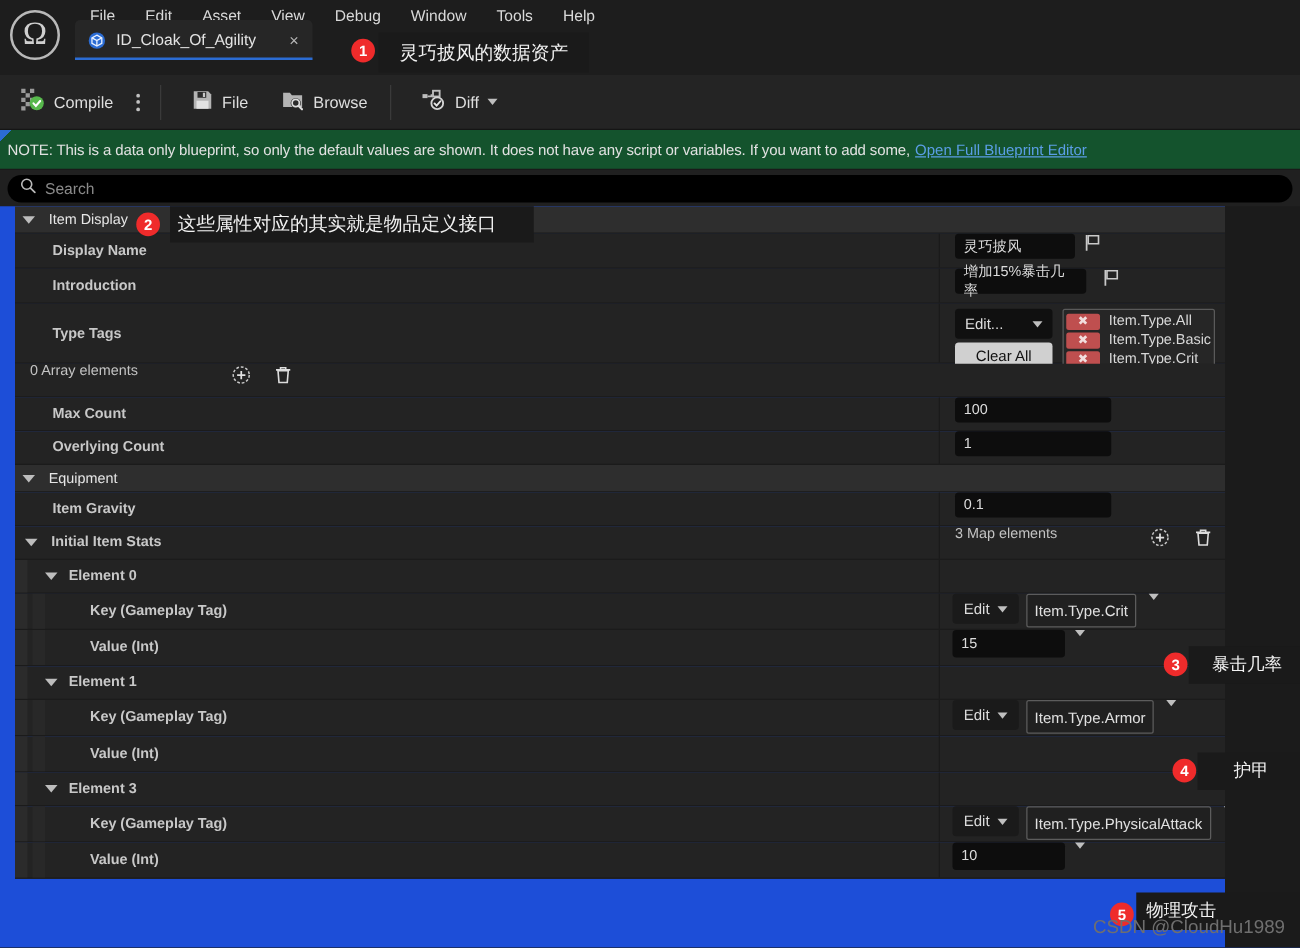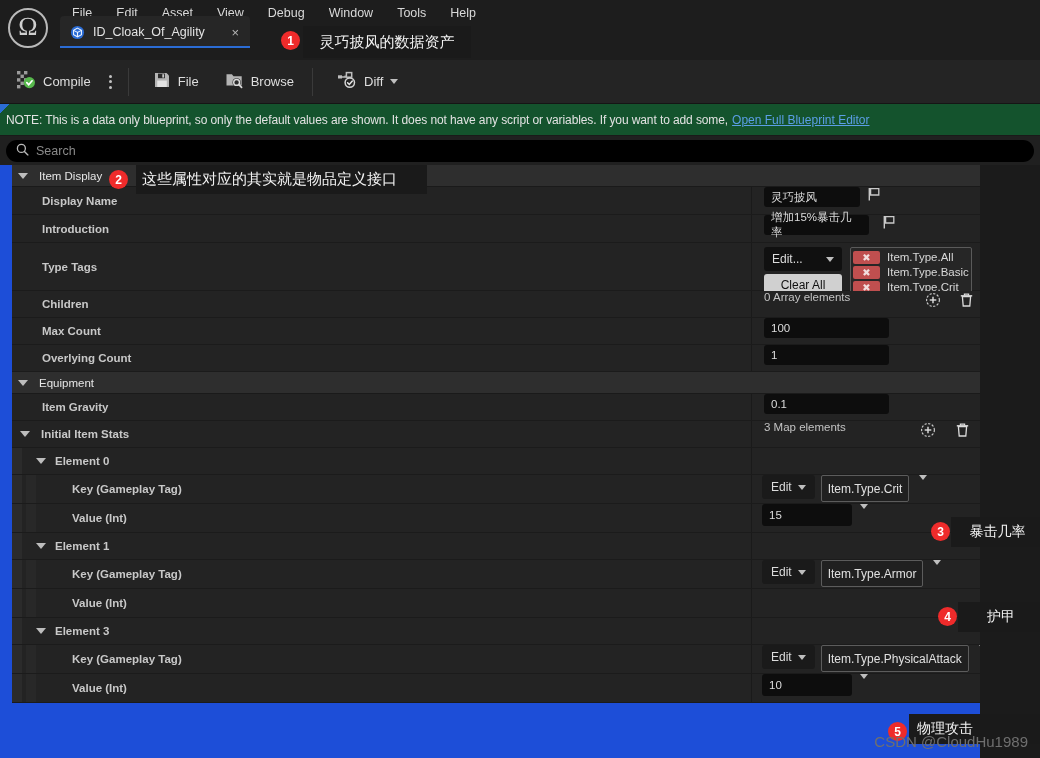--- a/index.html
+++ b/index.html
@@ -410,24 +410,20 @@
           <div class="tagrow">
             <span class="tag-x">✖</span>
             <span class="tag-name">Item.Type.Crit</span>
           </div>
         </div>
       </div>
     </div>
 
 
     <div class="prop-row" style="height:27px">
-      <div class="prop-name">
-        <span style="width:30px" class="spacer"></span>
-        <span class="lbl">Children</span>
-      </div>
       <div class="prop-value">
         <span class="meta">0 Array elements</span>
         <span class="iconbtn" style="margin-left:66px">
           <svg width="16" height="16" viewBox="0 0 16 16">
             <circle cx="8" cy="8" r="6.4" fill="none" stroke="#c9c9c9" stroke-width="1.2" stroke-dasharray="2.2 1.5"></circle>
             <line x1="8" y1="4.7" x2="8" y2="11.3" stroke="#e0e0e0" stroke-width="1.4"></line>
             <line x1="4.7" y1="8" x2="11.3" y2="8" stroke="#e0e0e0" stroke-width="1.4"></line>
           </svg>
         </span>
         <span class="iconbtn" style="margin-left:9px">

